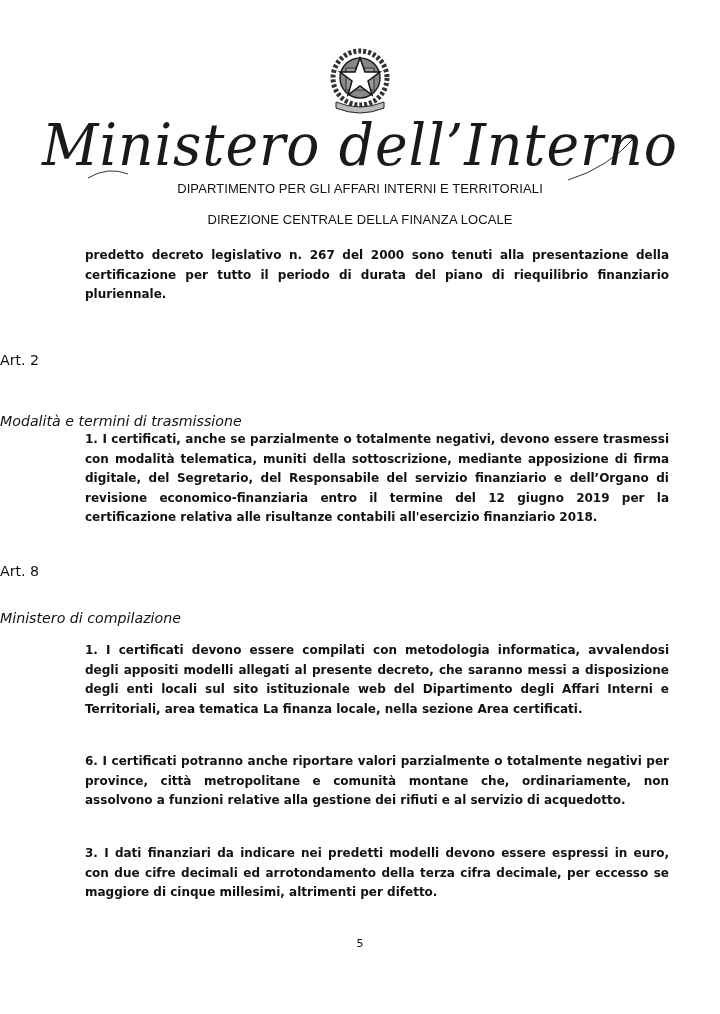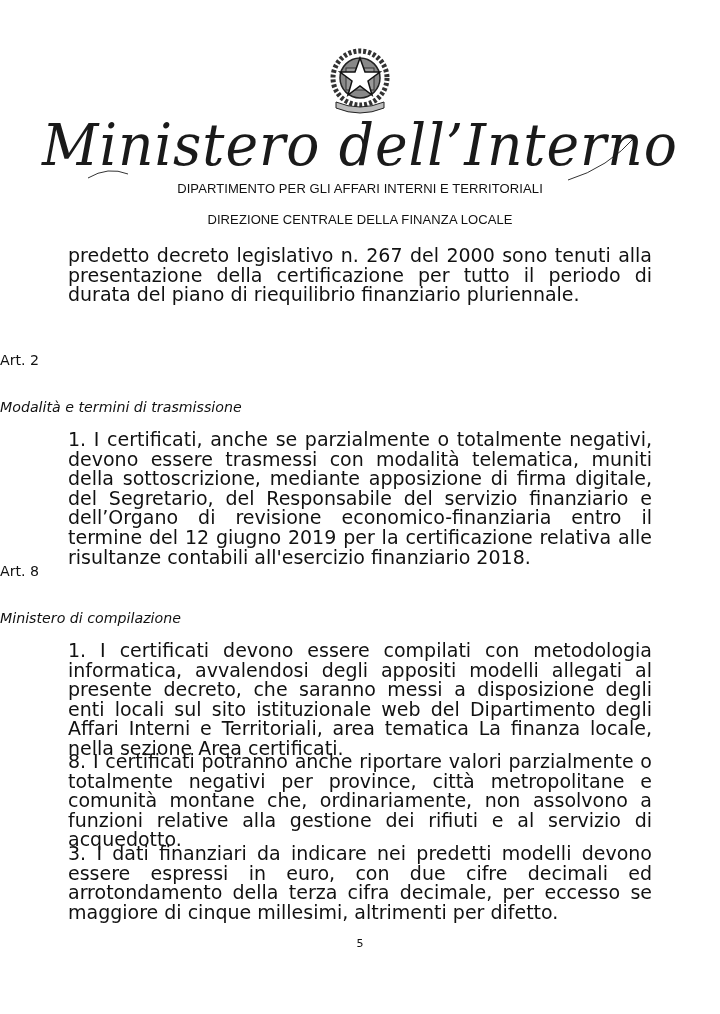--- a/index.html
+++ b/index.html
@@ -19,23 +19,23 @@
     }
     .flourish { position: absolute; left: 88px; top: 128px; width: 560px; height: 60px; }
     .dept {
       position: absolute; left: 0; width: 720px; text-align: center;
       font-family: "Liberation Sans", sans-serif; font-size: 13px; letter-spacing: 0.1px;
       color: #111;
     }
     .dept1 { top: 181px; }
     .dept2 { top: 212px; }
     .body-text {
-      position: absolute; left: 68px; width: 584px;
-      font-family: "DejaVu Sans", sans-serif; font-size: 19px; line-height: 19.6px;
-      text-align: justify; text-align-last: left;
+      position: absolute; left: 85px; width: 584px;
+      font-family: "DejaVu Sans", sans-serif; font-size: 12px; line-height: 19.6px;
+      text-align: justify; text-align-last: left; font-weight: bold;
     }
     .center {
       position: absolute; left: 0; width: 720px; 
       font-family: "DejaVu Sans", sans-serif; font-size: 14.2px;
     }
     .ital { font-style: italic; }
     .page-num {
       position: absolute; left: 0; top: 937px; width: 720px; text-align: center;
       font-family: "DejaVu Sans", sans-serif; font-size: 11px;
     }
@@ -56,22 +56,22 @@
   <path d="M480 52 Q520 40 548 8" fill="none" stroke="#333" stroke-width="1"></path>
 </svg>
 
 <div class="ministry-title">Ministero dell’Interno</div>
 <div class="dept dept1">DIPARTIMENTO  PER GLI AFFARI INTERNI E TERRITORIALI</div>
 <div class="dept dept2">DIREZIONE  CENTRALE DELLA FINANZA  LOCALE</div>
 
 <div class="body-text" style="top:246px">predetto decreto legislativo n. 267 del 2000 sono tenuti alla presentazione della certificazione per tutto il periodo di durata del piano di riequilibrio finanziario pluriennale.</div>
 
 <div class="center" style="top:352px">Art. 2</div>
-<div class="center ital" style="top:399px">Modalità e termini di trasmissione</div>
+<div class="center ital" style="top:413px">Modalità e termini di trasmissione</div>
 <div class="body-text" style="top:430px">1. I certificati, anche se parzialmente o totalmente negativi, devono essere trasmessi con modalità telematica, muniti della sottoscrizione, mediante apposizione di firma digitale, del Segretario, del Responsabile del servizio finanziario e dell’Organo di revisione economico-finanziaria entro il termine del 12 giugno 2019 per la certificazione relativa alle risultanze contabili all'esercizio finanziario 2018.</div>
 
 <div class="center" style="top:563px">Art. 8</div>
 <div class="center ital" style="top:610px">Ministero di compilazione</div>
 <div class="body-text" style="top:641px">1. I certificati devono essere compilati con metodologia informatica, avvalendosi degli appositi modelli allegati al presente decreto, che saranno messi a disposizione degli enti locali sul sito istituzionale web del Dipartimento degli Affari Interni e Territoriali, area tematica La finanza locale, nella sezione Area certificati.</div>
-<div class="body-text" style="top:752px">8. I certificati potranno anche riportare valori parzialmente o totalmente negativi per province, città metropolitane e comunità montane che, ordinariamente, non assolvono a funzioni relative alla gestione dei rifiuti e al servizio di acquedotto.</div>
+<div class="body-text" style="top:752px">6. I certificati potranno anche riportare valori parzialmente o totalmente negativi per province, città metropolitane e comunità montane che, ordinariamente, non assolvono a funzioni relative alla gestione dei rifiuti e al servizio di acquedotto.</div>
 <div class="body-text" style="top:844px">3. I dati finanziari da indicare nei predetti modelli devono essere espressi in euro, con due cifre decimali ed arrotondamento della terza cifra decimale, per eccesso se maggiore di cinque millesimi, altrimenti per difetto.</div>
 
 <div class="page-num">5</div>
 
 </body></html>

